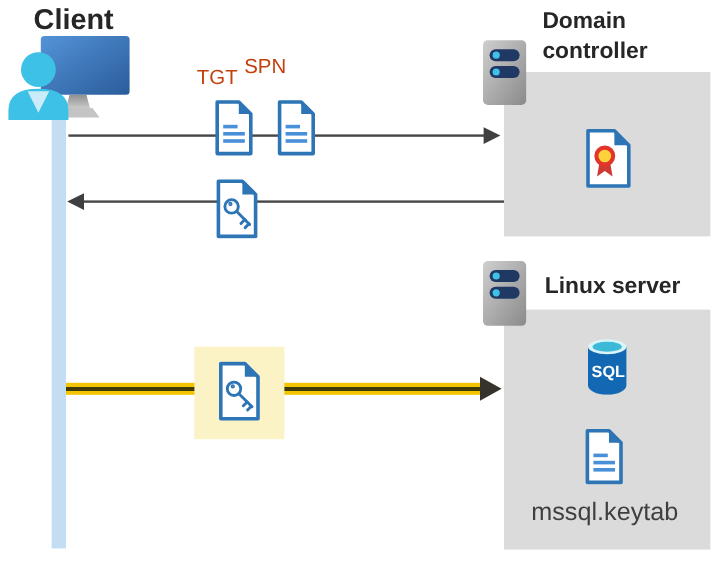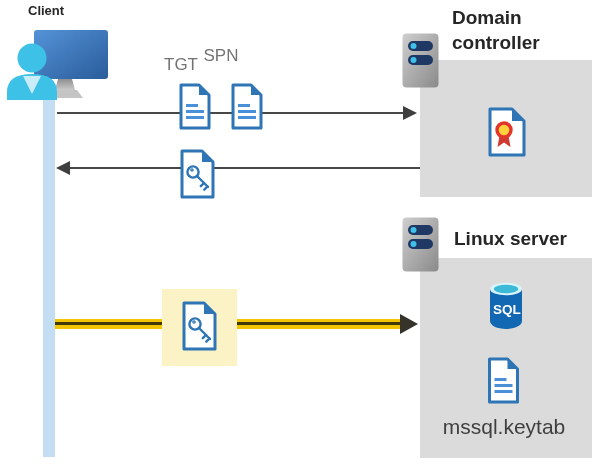--- a/index.html
+++ b/index.html
@@ -10,29 +10,29 @@
   .abs{position:absolute;}
   .heading{font-weight:bold;color:#262626;}
   .gray-box{background:#dbdbdb;}
   .line{background:#474747;height:2px;}
   .tri-right{width:0;height:0;border-top:7px solid transparent;border-bottom:7px solid transparent;border-left:14px solid #3f3f3f;}
   .tri-left{width:0;height:0;border-top:7px solid transparent;border-bottom:7px solid transparent;border-right:14px solid #3f3f3f;}
   .yellow-stripe{
     background:linear-gradient(to bottom,#f2c500 0px,#f2c500 3.5px,#3f3a08 3.5px,#3f3a08 6.5px,#f2c500 6.5px,#f2c500 10px);
   }
   .yellow-head{width:0;height:0;border-top:10px solid transparent;border-bottom:10px solid transparent;border-left:18px solid #35332a;}
-  .ticket-label{color:#737373;font-size:17px;text-align:center;}
+  .ticket-label{color:#c2410c;font-size:17px;text-align:center;}
   .z0{z-index:0}.z1{z-index:1}.z2{z-index:2}.z3{z-index:3}.z4{z-index:4}
 </style>
 </head>
 <body>
 
 <div id="canvas">
 
-  <div class="abs heading z4" style="left:28px;top:3px;font-size:13px;">Client</div>
+  <div class="abs heading z4" style="left:28px;top:3px;font-size:24px;">Client</div>
 
   <svg class="abs z2" style="left:3px;top:28px;" width="120" height="72" viewBox="0 0 120 72">
     <defs>
       <linearGradient id="gmon" x1="0" y1="0" x2="1" y2="1">
         <stop offset="0" stop-color="#5493d8"></stop>
           <stop offset="1" stop-color="#2a5c9a"></stop>
       </linearGradient>
       <linearGradient id="gstand" x1="0" y1="0" x2="0" y2="1">
         <stop offset="0" stop-color="#8f8f8f"></stop>
           <stop offset="1" stop-color="#c9c9c9"></stop>

